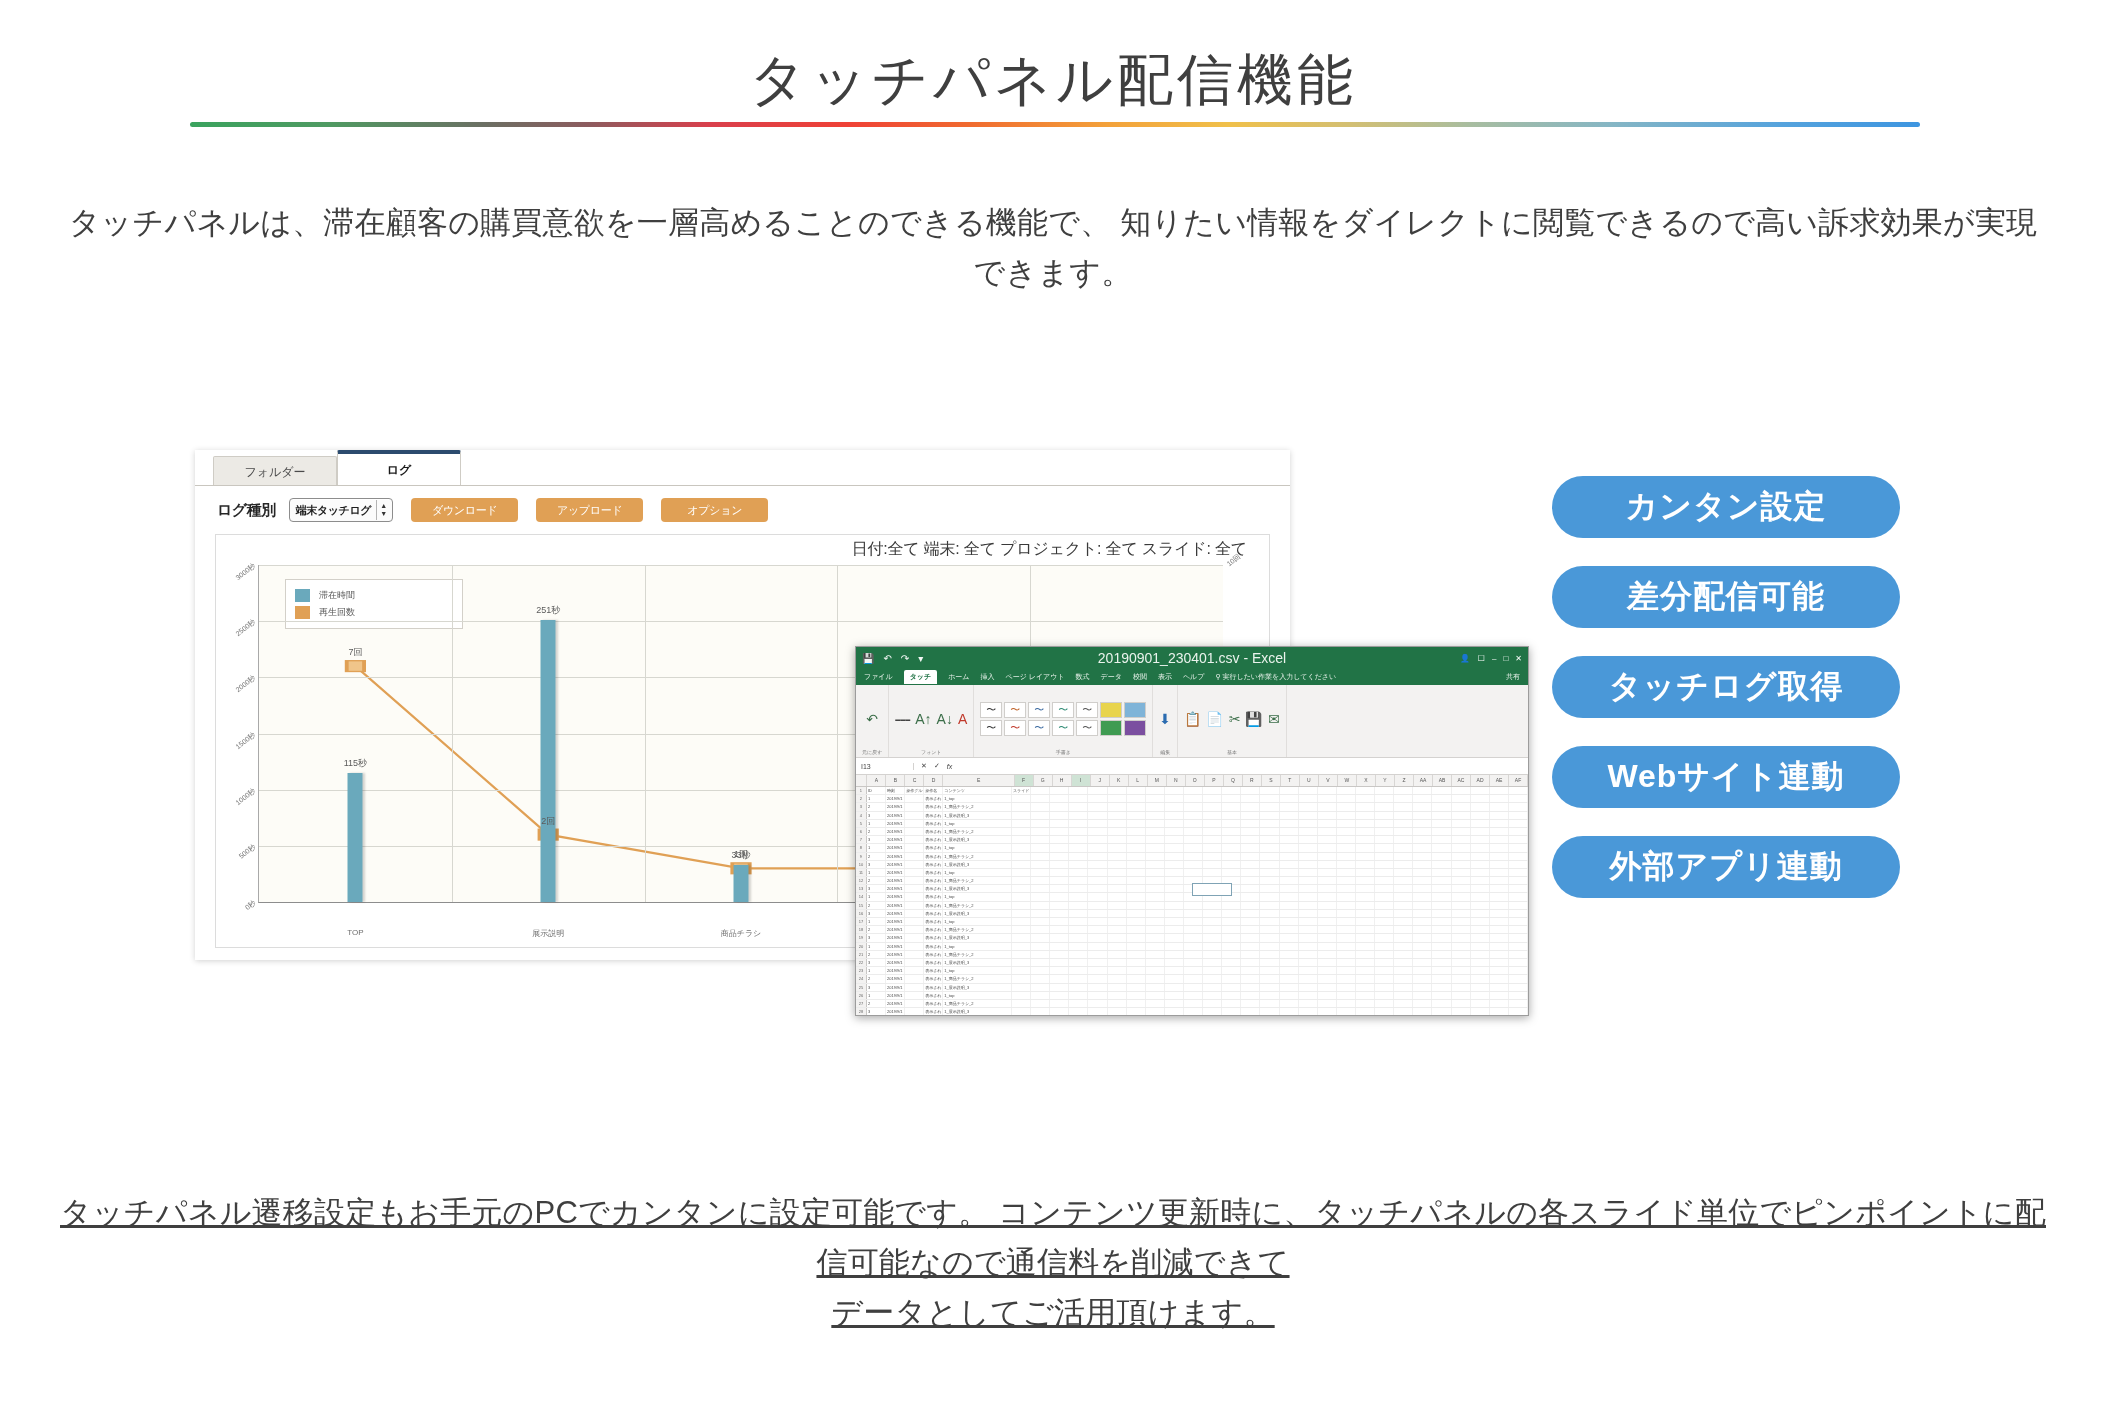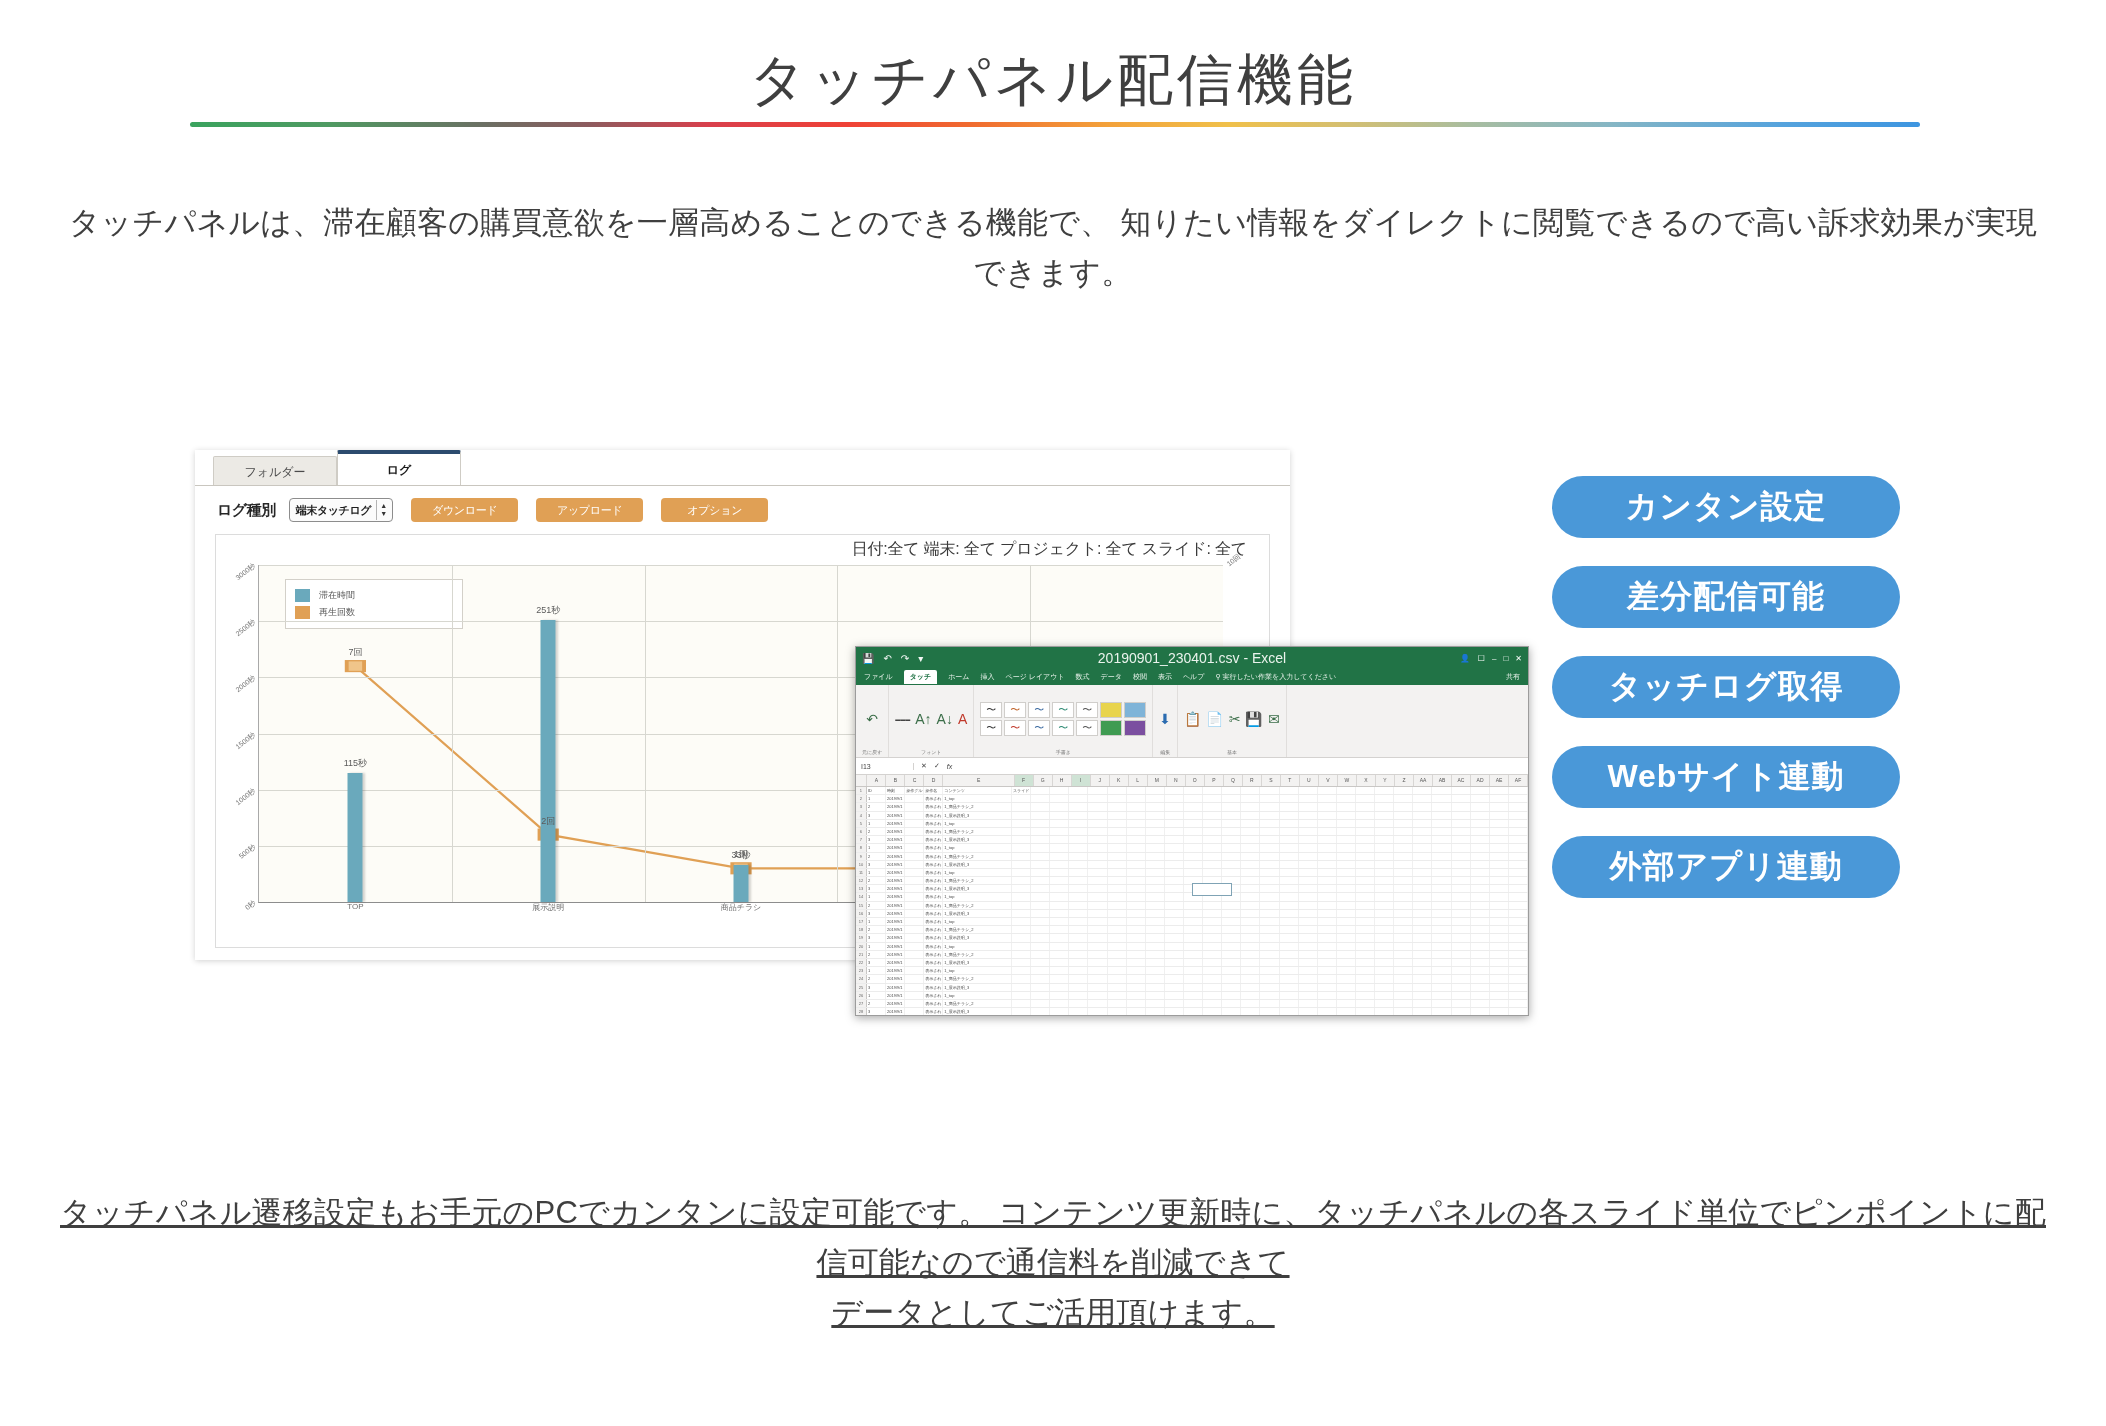--- a/index.html
+++ b/index.html
@@ -277,21 +277,21 @@
     position: absolute;
     transform: translate(-50%, -100%);
     font-size: 9px;
     color: #5b5b5b;
     white-space: nowrap;
     margin-top: -7px;
   }
   .x-tick-label {
     position: absolute;
     top: 100%;
-    margin-top: 0;
+    margin-top: 26px;
     transform: translateX(-50%);
     font-size: 8px;
     color: #6e6e6e;
     white-space: nowrap;
   }
 
   #chart-legend {
     position: absolute;
     left: 26px;
     top: 14px;

